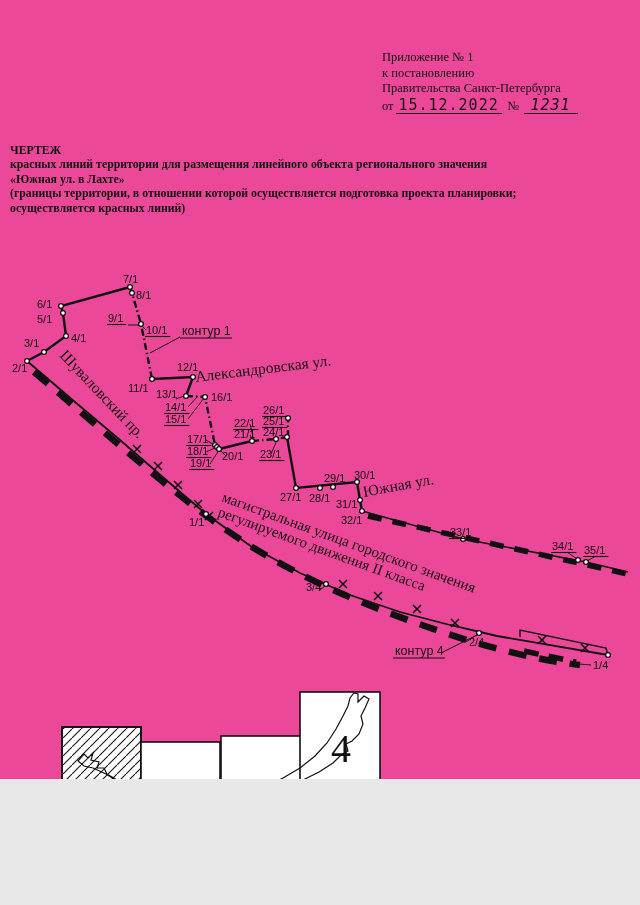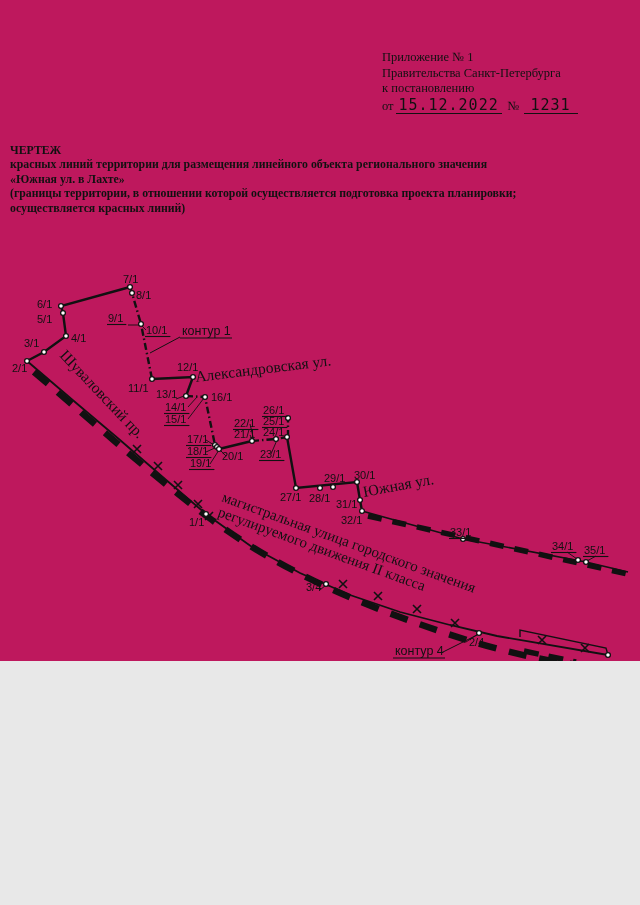--- a/index.html
+++ b/index.html
@@ -1,39 +1,39 @@
 <!DOCTYPE html>
 <html><head>
 <meta charset="utf-8">
 <style>
   html,body{margin:0;padding:0;background:#e8e8e8;}
-  .page{position:relative;width:640px;height:661px;background:#be185d;overflow:hidden;
+  .page{position:relative;width:640px;height:779px;background:#ec4899;overflow:hidden;
         font-family:"Liberation Serif",serif;color:#111;}
   .hdr{position:absolute;left:382px;top:50px;font-size:12.5px;line-height:15.5px;}
   .hdr .ln{white-space:nowrap;}
   .hdr-l4{margin-top:1px;white-space:nowrap;}
   .u{display:inline-block;border-bottom:1.4px solid #111;text-align:center;
      font-family:"DejaVu Sans Mono",monospace;font-size:15px;letter-spacing:1px;}
   .u1{width:106px;margin-left:2px;}
-  .u2{width:54px;margin-left:4px;}
+  .u2{width:54px;margin-left:4px;font-style:italic;}
   .nosign{margin-left:6px;}
   .ttl{position:absolute;left:10px;top:143px;width:620px;
        font-weight:bold;font-size:11.8px;line-height:14.4px;}
   svg.plan{position:absolute;left:0;top:0;}
   text{user-select:none;}
 </style>
 </head>
 <body>
 
 <div class="page">
 
   <div class="hdr">
     <div class="ln">Приложение № 1</div>
+    <div class="ln">к постановлению</div>
     <div class="ln">Правительства Санкт-Петербурга</div>
-    <div class="ln">к постановлению</div>
     <div class="hdr-l4">
       <span>от</span><span class="u u1">15.12.2022</span><span class="nosign">№</span><span class="u u2">1231</span>
     </div>
   </div>
 
   <div class="ttl">
     <div>ЧЕРТЕЖ</div>
     <div>красных линий территории для размещения линейного объекта регионального значения</div>
     <div>«Южная ул. в Лахте»</div>
     <div>(границы территории, в отношении которой осуществляется подготовка проекта планировки;</div>

